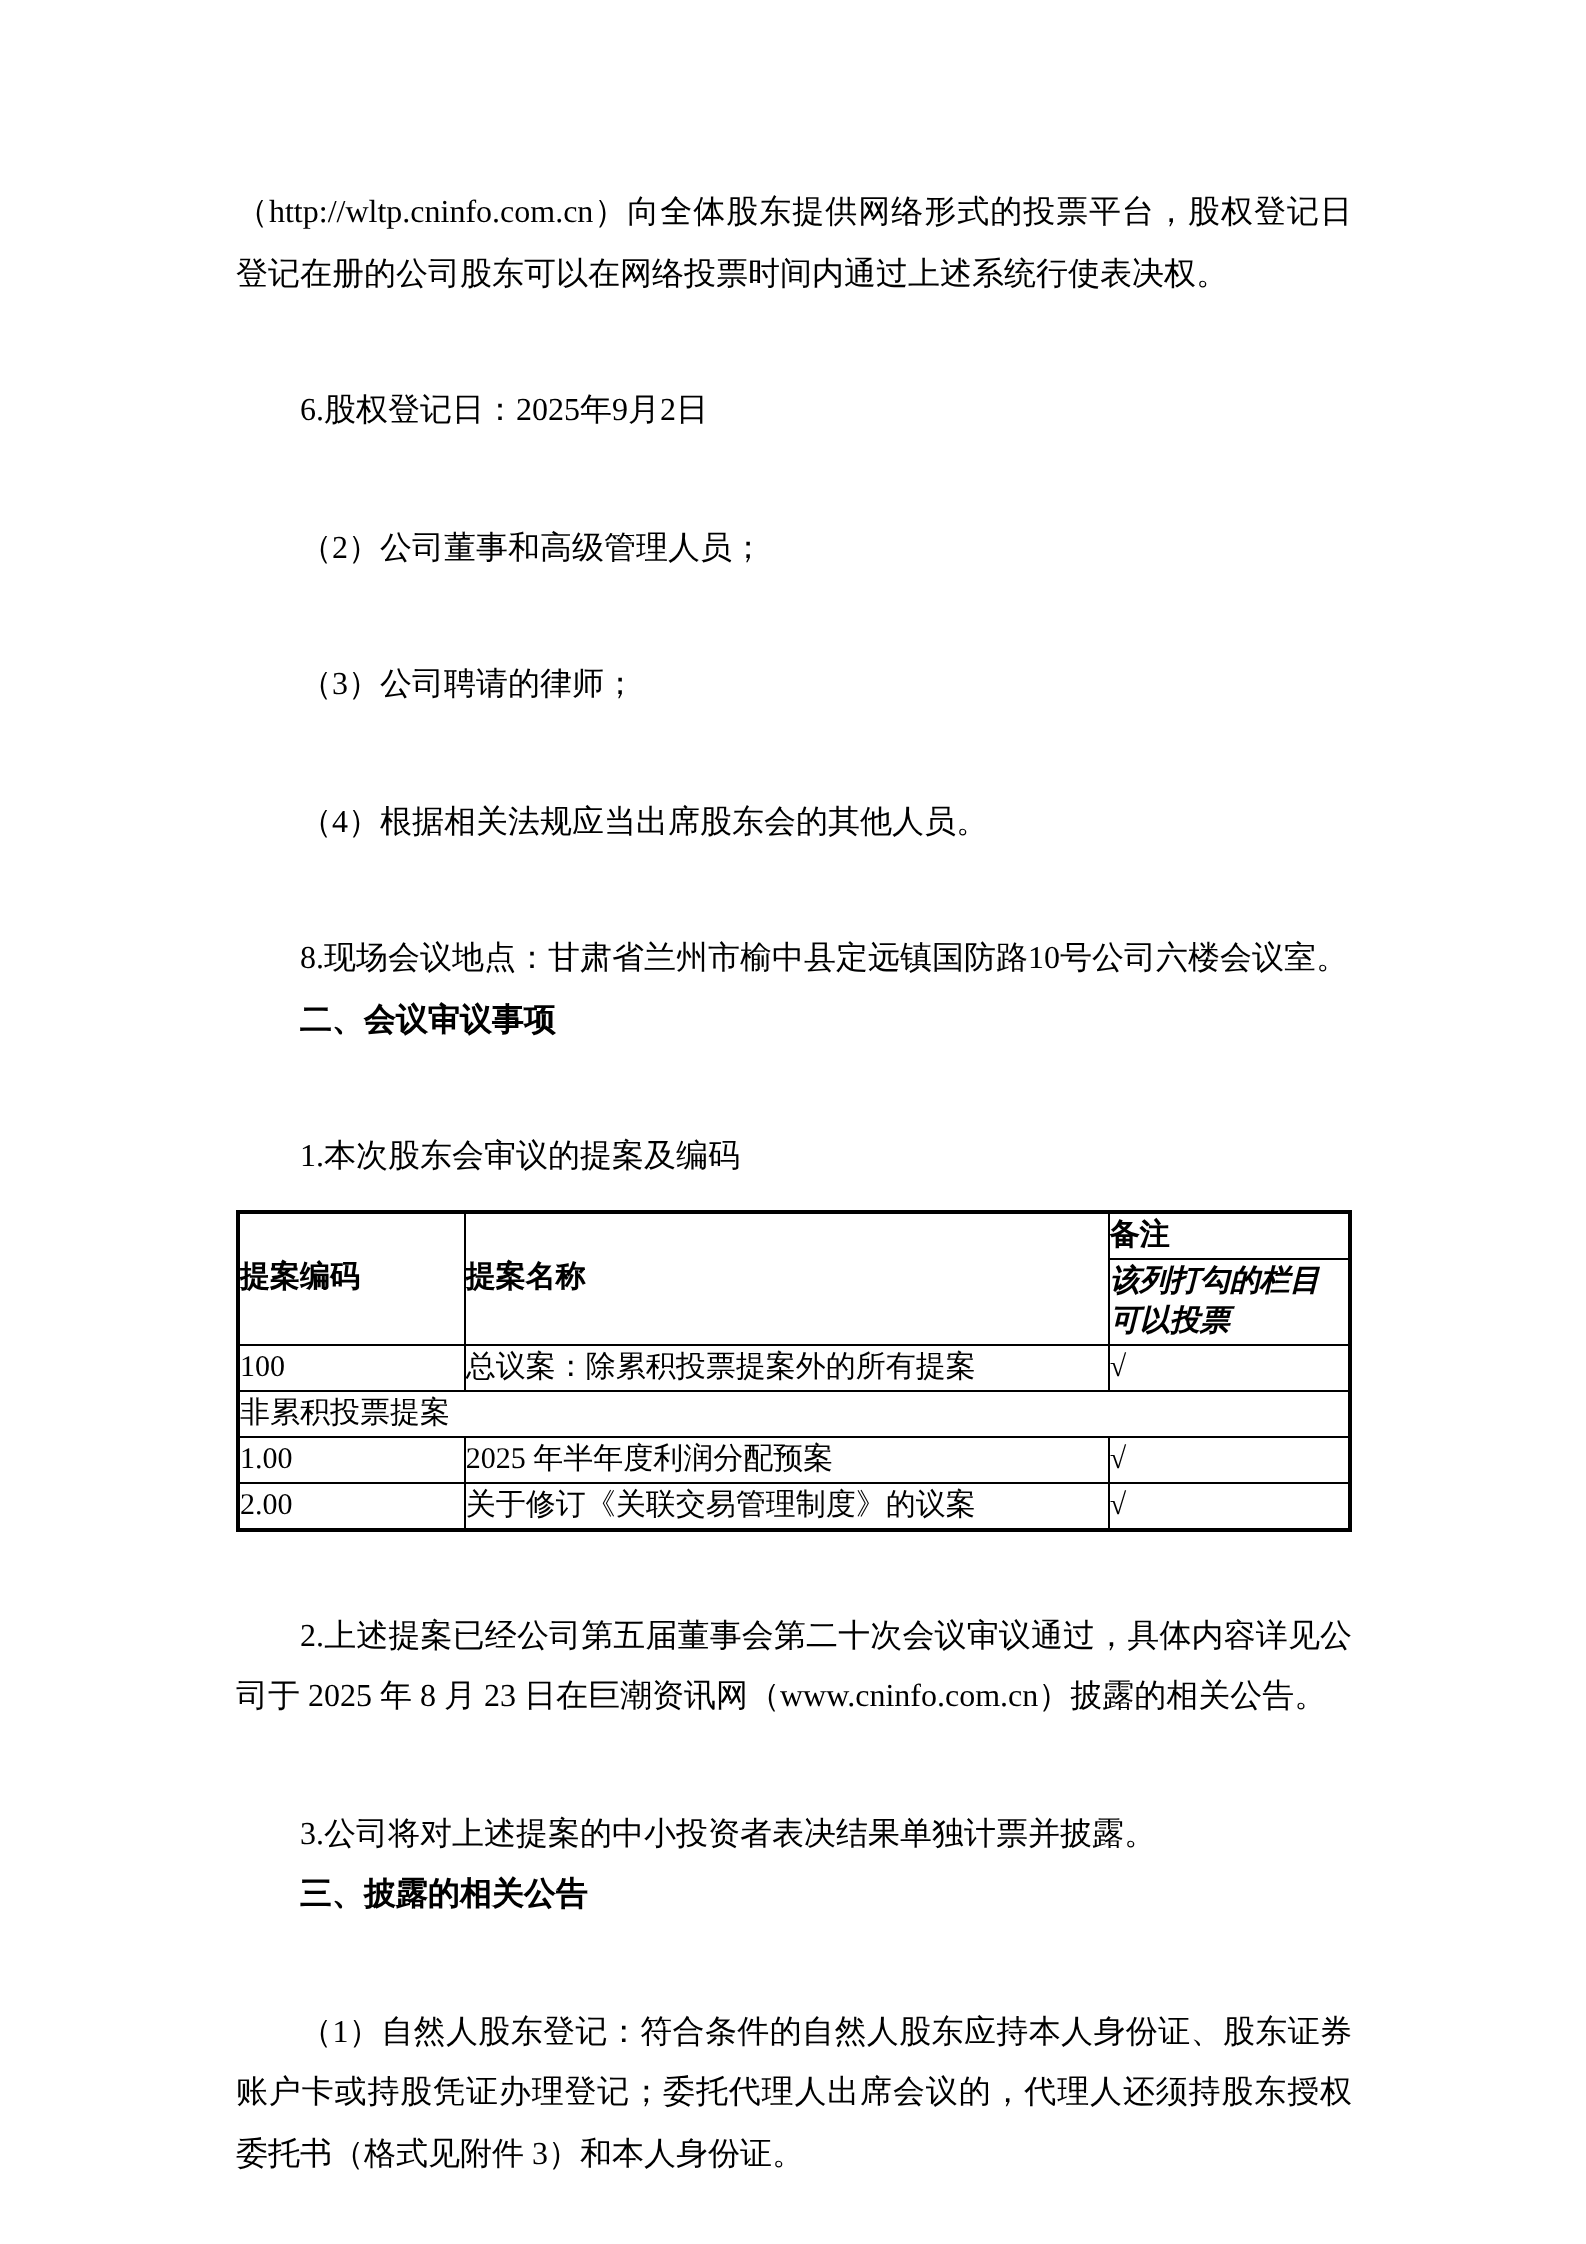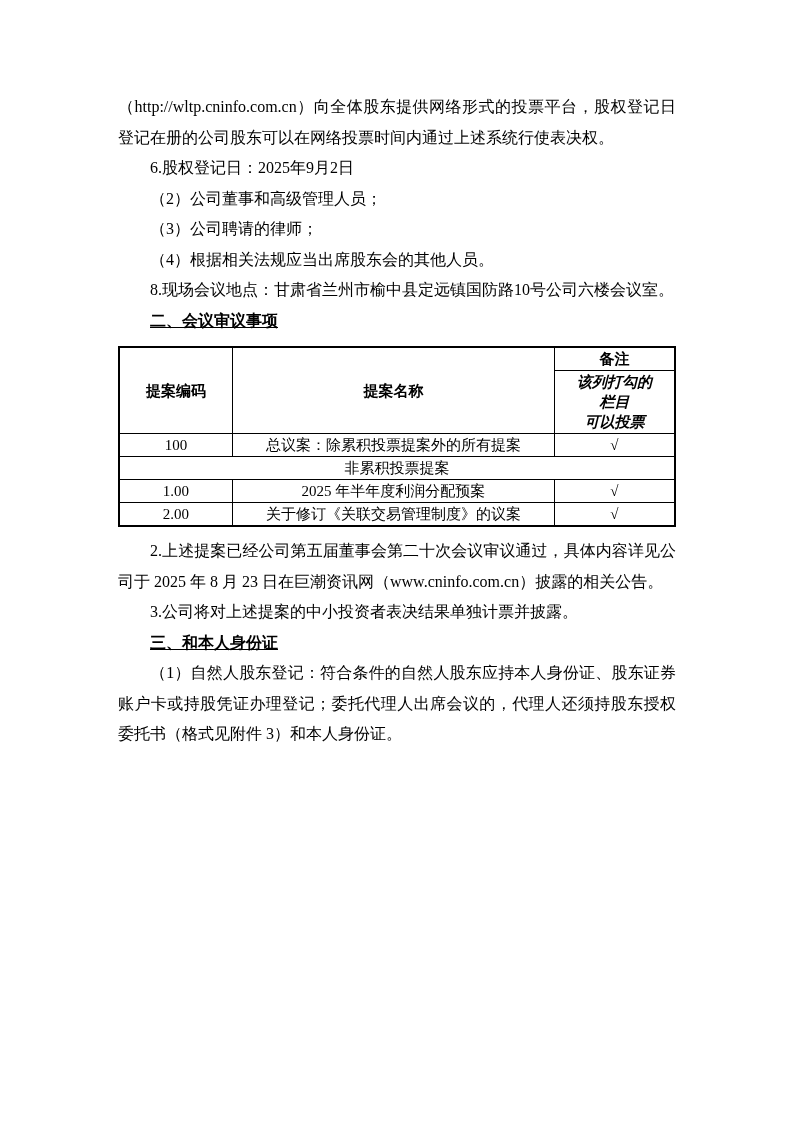--- a/index.html
+++ b/index.html
@@ -14,36 +14,36 @@
     color: #000000;
     overflow: hidden;
   }
   p.para {
     margin: 0;
     font-size: 16px;
     line-height: 30.5px;
     text-align: justify;
     word-break: break-all;
   }
-  p.ind  { text-indent: 2em; }
-  p.head { text-indent: 2em; font-weight: bold; text-decoration: underline; }
+  p.ind  { text-indent: 2em; margin-top: 38px; }
+  p.head { text-indent: 2em; font-weight: bold; }
 
   table.proposals {
     width: 100%;
     border-collapse: collapse;
     border: 2px solid #000;
     table-layout: fixed;
     margin: 10px 0 9px 0;
   }
   table.proposals th, table.proposals td {
     border: 1px solid #000;
     font-size: 15px;
     line-height: 20px;
-    padding: 1px 16px;
-    text-align: center;
+    padding: 1px 0;
+    text-align: left;
     vertical-align: middle;
     overflow: hidden;
   }
   table.proposals th { font-weight: bold; }
   .col-code   { width: 20.4%; }
   .col-name   { width: 57.9%; }
   .col-remark { width: 21.7%; }
   td.name-left { text-align: left; padding-left: 8px; }
   th.remark-note { white-space: pre-line; line-height: 18px; font-weight: bold; font-style: italic; }
 </style>
@@ -52,20 +52,21 @@
 
 <div class="page">
 
   <p class="para cont">（http://wltp.cninfo.com.cn）向全体股东提供网络形式的投票平台，股权登记日登记在册的公司股东可以在网络投票时间内通过上述系统行使表决权。</p>
   <p class="para ind">6.股权登记日：2025年9月2日</p>
   <p class="para ind">（2）公司董事和高级管理人员；</p>
   <p class="para ind">（3）公司聘请的律师；</p>
   <p class="para ind">（4）根据相关法规应当出席股东会的其他人员。</p>
   <p class="para ind">8.现场会议地点：甘肃省兰州市榆中县定远镇国防路10号公司六楼会议室。</p>
   <p class="para head">二、会议审议事项</p>
+  <p class="para ind">1.本次股东会审议的提案及编码</p>
 
   <table class="proposals">
     <colgroup>
       <col class="col-code">
       <col class="col-name">
       <col class="col-remark">
     </colgroup>
     <tbody>
       <tr>
         <th rowspan="2">提案编码</th>
@@ -92,16 +93,16 @@
       <tr>
         <td>2.00</td>
         <td class="name-left">关于修订《关联交易管理制度》的议案</td>
         <td>√</td>
       </tr>
     </tbody>
   </table>
 
   <p class="para ind">2.上述提案已经公司第五届董事会第二十次会议审议通过，具体内容详见公司于 2025 年 8 月 23 日在巨潮资讯网（www.cninfo.com.cn）披露的相关公告。</p>
   <p class="para ind">3.公司将对上述提案的中小投资者表决结果单独计票并披露。</p>
-  <p class="para head">三、和本人身份证</p>
+  <p class="para head">三、披露的相关公告</p>
   <p class="para ind">（1）自然人股东登记：符合条件的自然人股东应持本人身份证、股东证券账户卡或持股凭证办理登记；委托代理人出席会议的，代理人还须持股东授权委托书（格式见附件 3）和本人身份证。</p>
 
 </div>
 
 </body></html>

